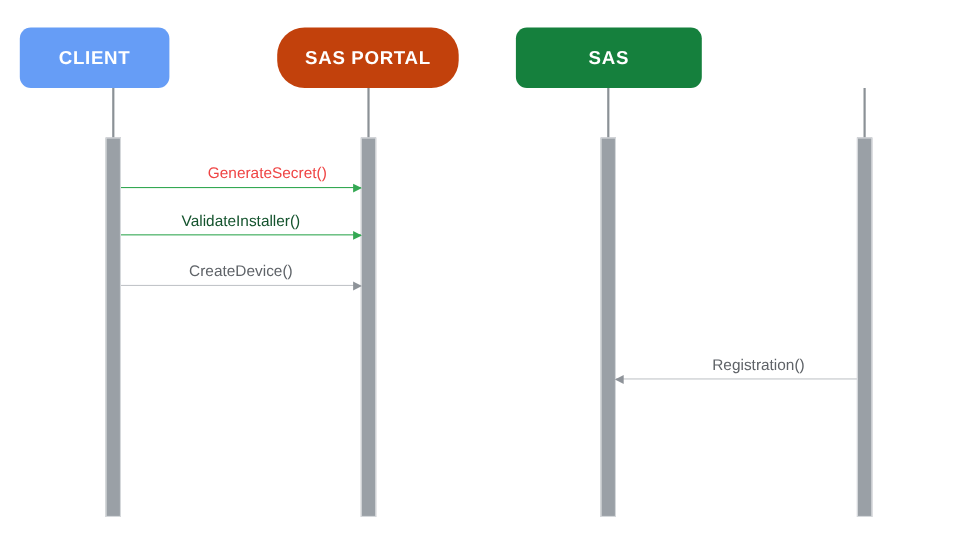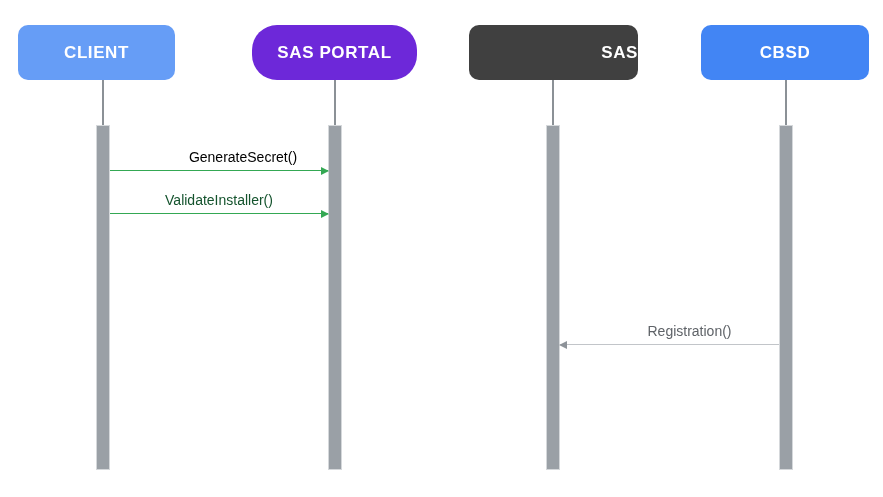--- a/index.html
+++ b/index.html
@@ -5,21 +5,21 @@
   html, body { margin:0; padding:0; background:#ffffff; }
   .stage {
     position:relative; width:883px; height:497px; background:#ffffff;
     font-family:"Liberation Sans", sans-serif; overflow:hidden;
   }
   .actor {
     position:absolute; top:25px; height:55px; border-radius:10px;
     display:flex; align-items:center; justify-content:center;
     color:#ffffff; font-weight:bold; font-size:17px; letter-spacing:0.6px;
   }
-  .actor-client     { left:18px;  width:157px; }
+  .actor-client     { left:18px;  width:136px; }
   .actor-sas-portal { left:252px; width:165px; }
   .actor-sas        { left:469px; width:169px; }
   .actor-cbsd       { left:701px; width:168px; }
 
   .lifeline {
     position:absolute; top:80px; height:45px; width:1.5px; background:#8b9196;
   }
   .lifeline-client     { left:102px; }
   .lifeline-sas-portal { left:334px; }
   .lifeline-sas        { left:552px; }
@@ -57,54 +57,57 @@
   }
 </style>
 </head>
 <body>
 
 <div class="stage">
 
   <div class="actor actor-client" style="background-color: rgb(102, 157, 246);">
     <span>CLIENT</span>
   </div>
-  <div class="actor actor-sas-portal" style="background-color: #6d28d9; border-radius: 25px;">
+  <div class="actor actor-sas-portal" style="background-color: #c2410c; border-radius: 25px;">
     <span>SAS PORTAL</span>
   </div>
-  <div class="actor actor-sas" style="background-color: #404040; justify-content: flex-end;">
+  <div class="actor actor-sas" style="background-color: #15803d;">
     <span>SAS</span>
-  </div>
-  <div class="actor actor-cbsd" style="background-color: rgb(66, 133, 244);">
-    <span>CBSD</span>
   </div>
 
   <div class="lifeline lifeline-client"></div>
   <div class="lifeline lifeline-sas-portal"></div>
   <div class="lifeline lifeline-sas"></div>
   <div class="lifeline lifeline-cbsd"></div>
 
   <div class="bar bar-client"></div>
   <div class="bar bar-sas-portal"></div>
   <div class="bar bar-sas"></div>
   <div class="bar bar-cbsd"></div>
 
   <div class="msg msg-left" style="top:148px">
-    <div class="msg-label" style="color: #000000; margin-left: 48px;">GenerateSecret()</div>
+    <div class="msg-label" style="color: #ef4444; margin-left: 48px;">GenerateSecret()</div>
     <div class="msg-line" style="color: rgb(52, 168, 83);">
       <span class="arrow-head arrow-right" style="color: rgb(52, 168, 83);"></span>
     </div>
   </div>
 
   <div class="msg msg-left" style="top:191px">
     <div class="msg-label" style="color: #14532d;">ValidateInstaller()</div>
     <div class="msg-line" style="color: rgb(52, 168, 83);">
       <span class="arrow-head arrow-right" style="color: rgb(52, 168, 83);"></span>
     </div>
   </div>
 
+  <div class="msg msg-left" style="top:237px">
+    <div class="msg-label" style="color: rgb(95, 99, 104);">CreateDevice()</div>
+    <div class="msg-line" style="color: rgb(194, 197, 201);">
+      <span class="arrow-head arrow-right" style="color: rgb(142, 147, 153);"></span>
+    </div>
+  </div>
 
 
   <div class="msg msg-right" style="top:322px">
     <div class="msg-label" style="color: rgb(95, 99, 104); margin-left: 40px;">Registration()</div>
     <div class="msg-line" style="color: rgb(194, 197, 201);">
       <span class="arrow-head arrow-left" style="color: rgb(142, 147, 153);"></span>
     </div>
   </div>
 
 

